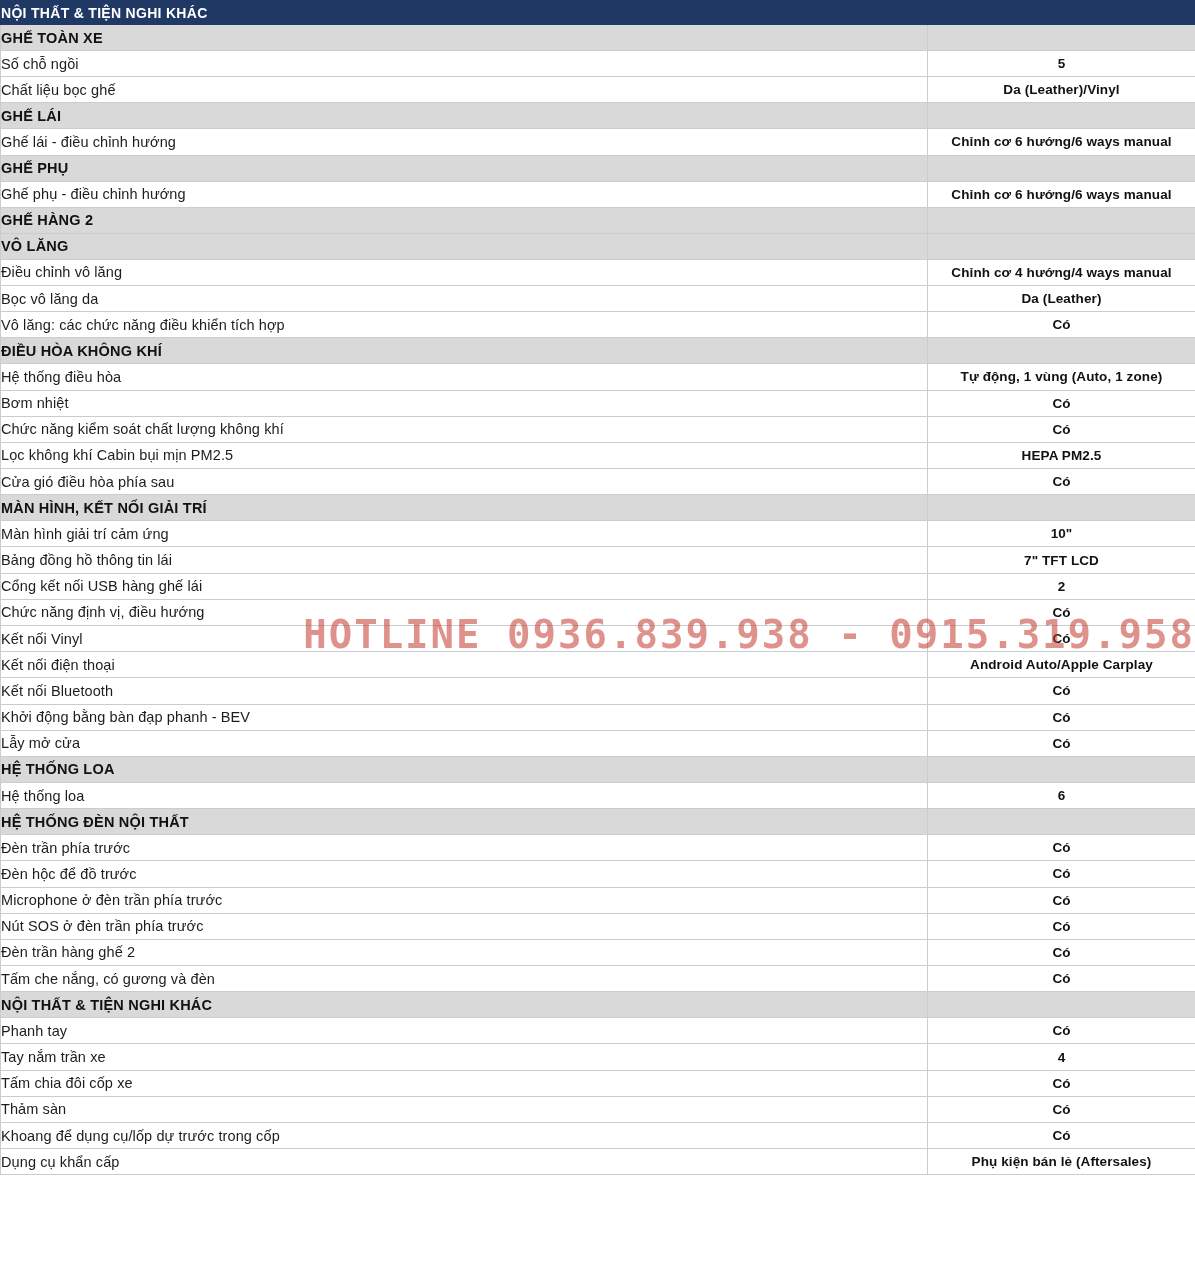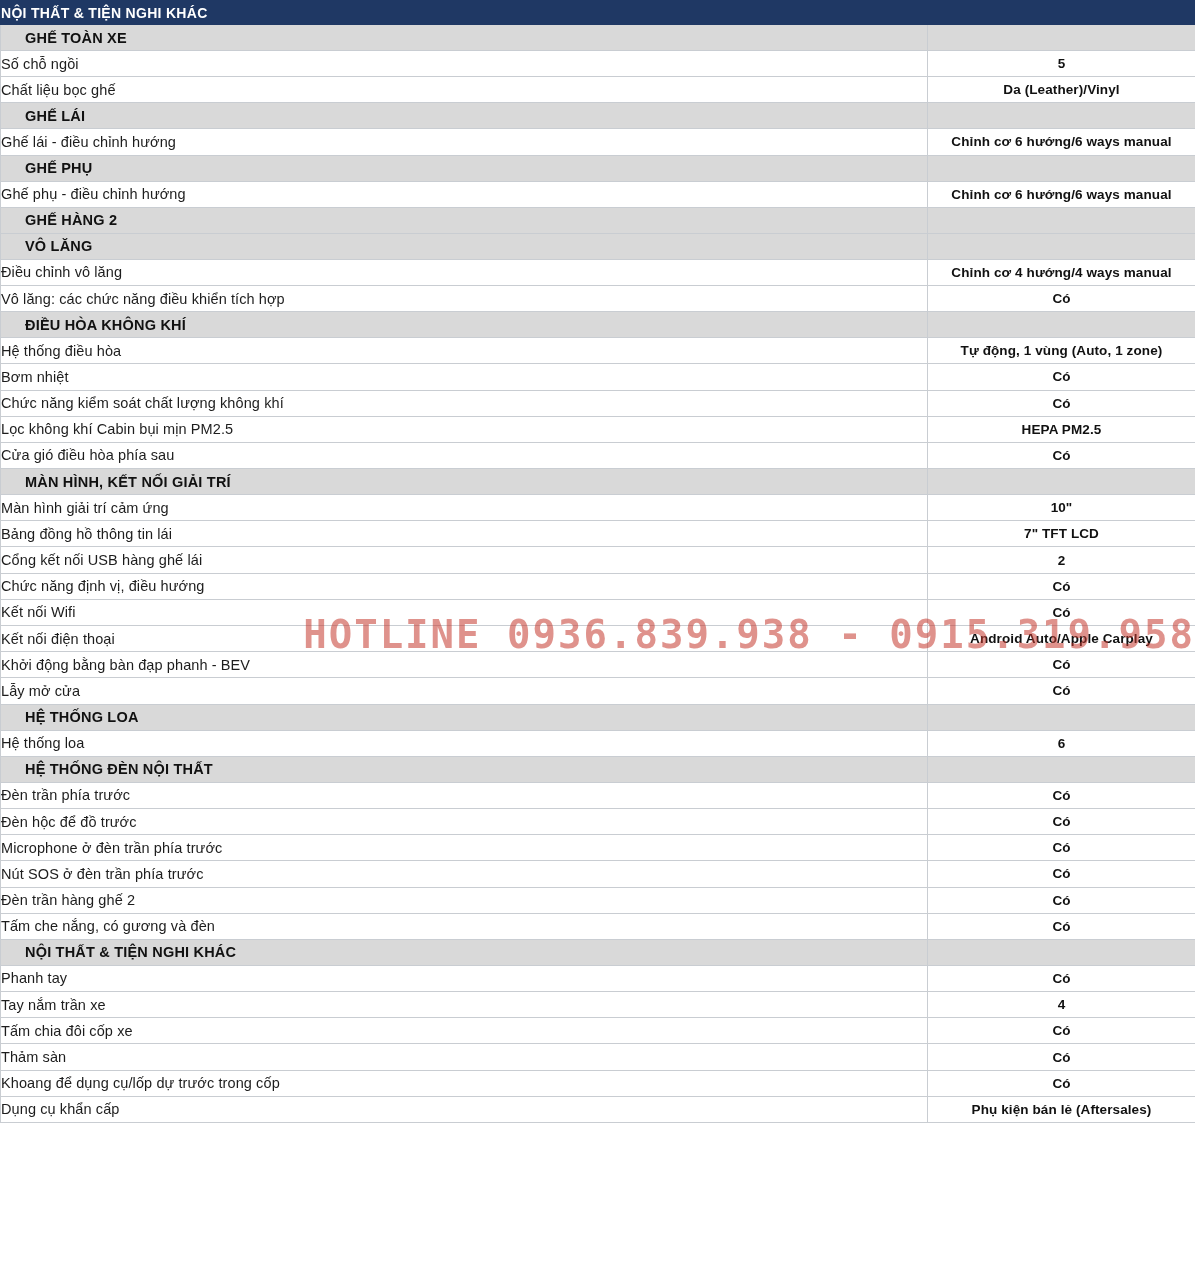--- a/index.html
+++ b/index.html
@@ -63,21 +63,20 @@
   }
   tr.section-row td {
     background: #d9d9d9;
     height: 25px;
   }
   tr.section-row td.label {
     font-weight: 700;
     font-size: 14.5px;
     color: #111111;
     letter-spacing: 0.2px;
-    padding-left: 24px;
   }
   tr.section-row td.value {
     background: #d9d9d9;
   }
   .watermark {
     position: absolute;
     left: 0;
     right: 0;
     top: 612px;
     text-align: right;
@@ -135,20 +134,24 @@
         </tr>
         <tr class="section-row">
           <td class="label">VÔ LĂNG</td>
           <td class="value"></td>
         </tr>
         <tr class="item-row">
           <td class="label">Điều chỉnh vô lăng</td>
           <td class="value">Chỉnh cơ 4 hướng/4 ways manual</td>
         </tr>
         <tr class="item-row">
+          <td class="label">Bọc vô lăng da</td>
+          <td class="value">Da (Leather)</td>
+        </tr>
+        <tr class="item-row">
           <td class="label">Vô lăng: các chức năng điều khiển tích hợp</td>
           <td class="value">Có</td>
         </tr>
         <tr class="section-row">
           <td class="label">ĐIỀU HÒA KHÔNG KHÍ</td>
           <td class="value"></td>
         </tr>
         <tr class="item-row">
           <td class="label">Hệ thống điều hòa</td>
           <td class="value">Tự động, 1 vùng (Auto, 1 zone)</td>
@@ -183,26 +186,30 @@
         </tr>
         <tr class="item-row">
           <td class="label">Cổng kết nối USB hàng ghế lái</td>
           <td class="value">2</td>
         </tr>
         <tr class="item-row">
           <td class="label">Chức năng định vị, điều hướng</td>
           <td class="value">Có</td>
         </tr>
         <tr class="item-row">
-          <td class="label">Kết nối Wifi</td>
+          <td class="label">Kết nối Vinyl</td>
           <td class="value">Có</td>
         </tr>
         <tr class="item-row">
           <td class="label">Kết nối điện thoại</td>
           <td class="value">Android Auto/Apple Carplay</td>
+        </tr>
+        <tr class="item-row">
+          <td class="label">Kết nối Bluetooth</td>
+          <td class="value">Có</td>
         </tr>
         <tr class="item-row">
           <td class="label">Khởi động bằng bàn đạp phanh - BEV</td>
           <td class="value">Có</td>
         </tr>
         <tr class="item-row">
           <td class="label">Lẫy mở cửa</td>
           <td class="value">Có</td>
         </tr>
         <tr class="section-row">

